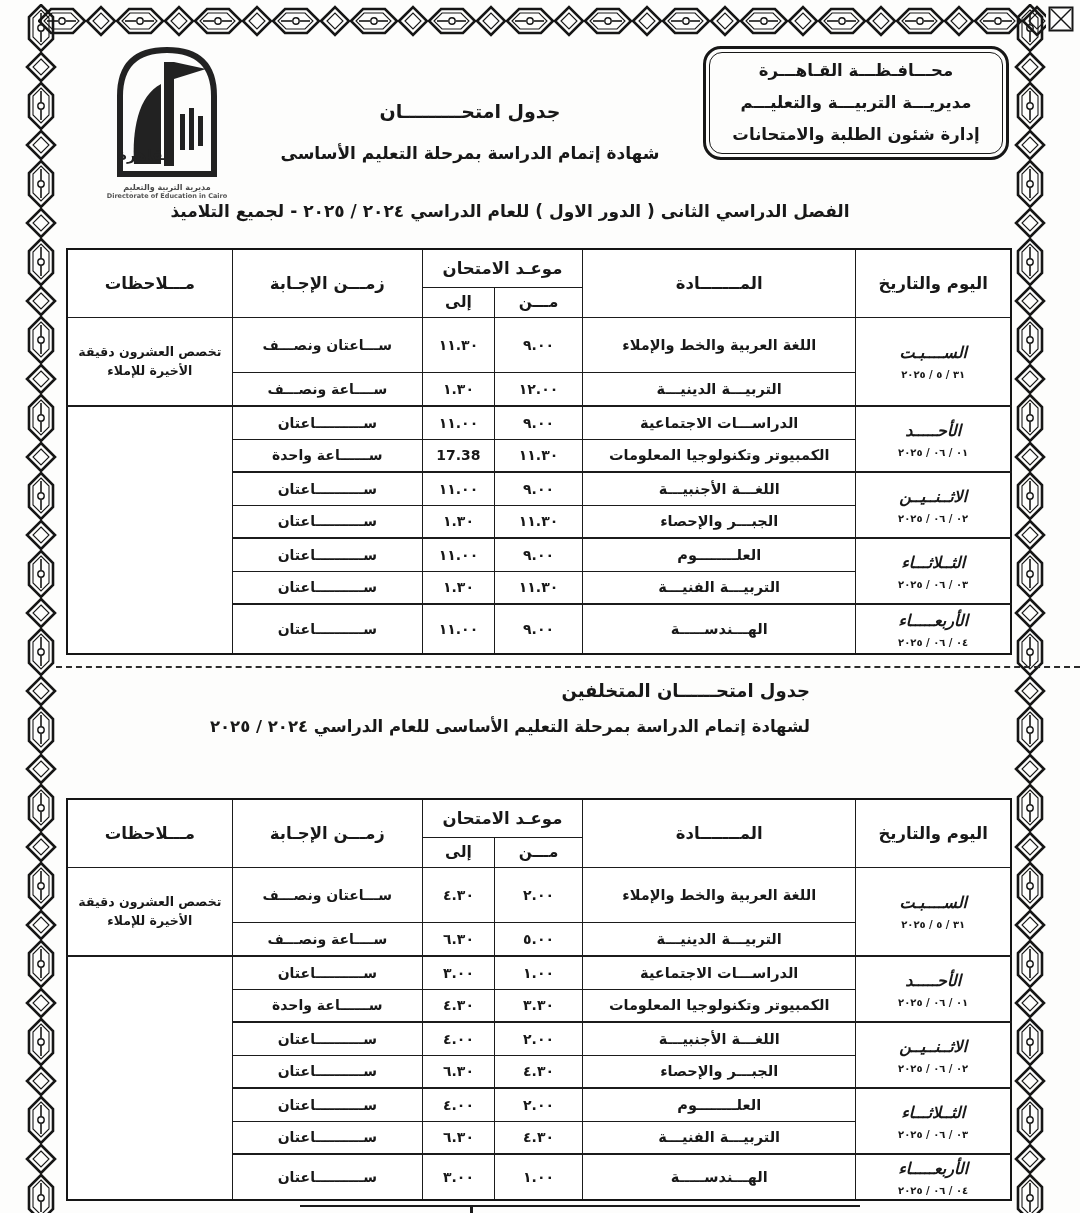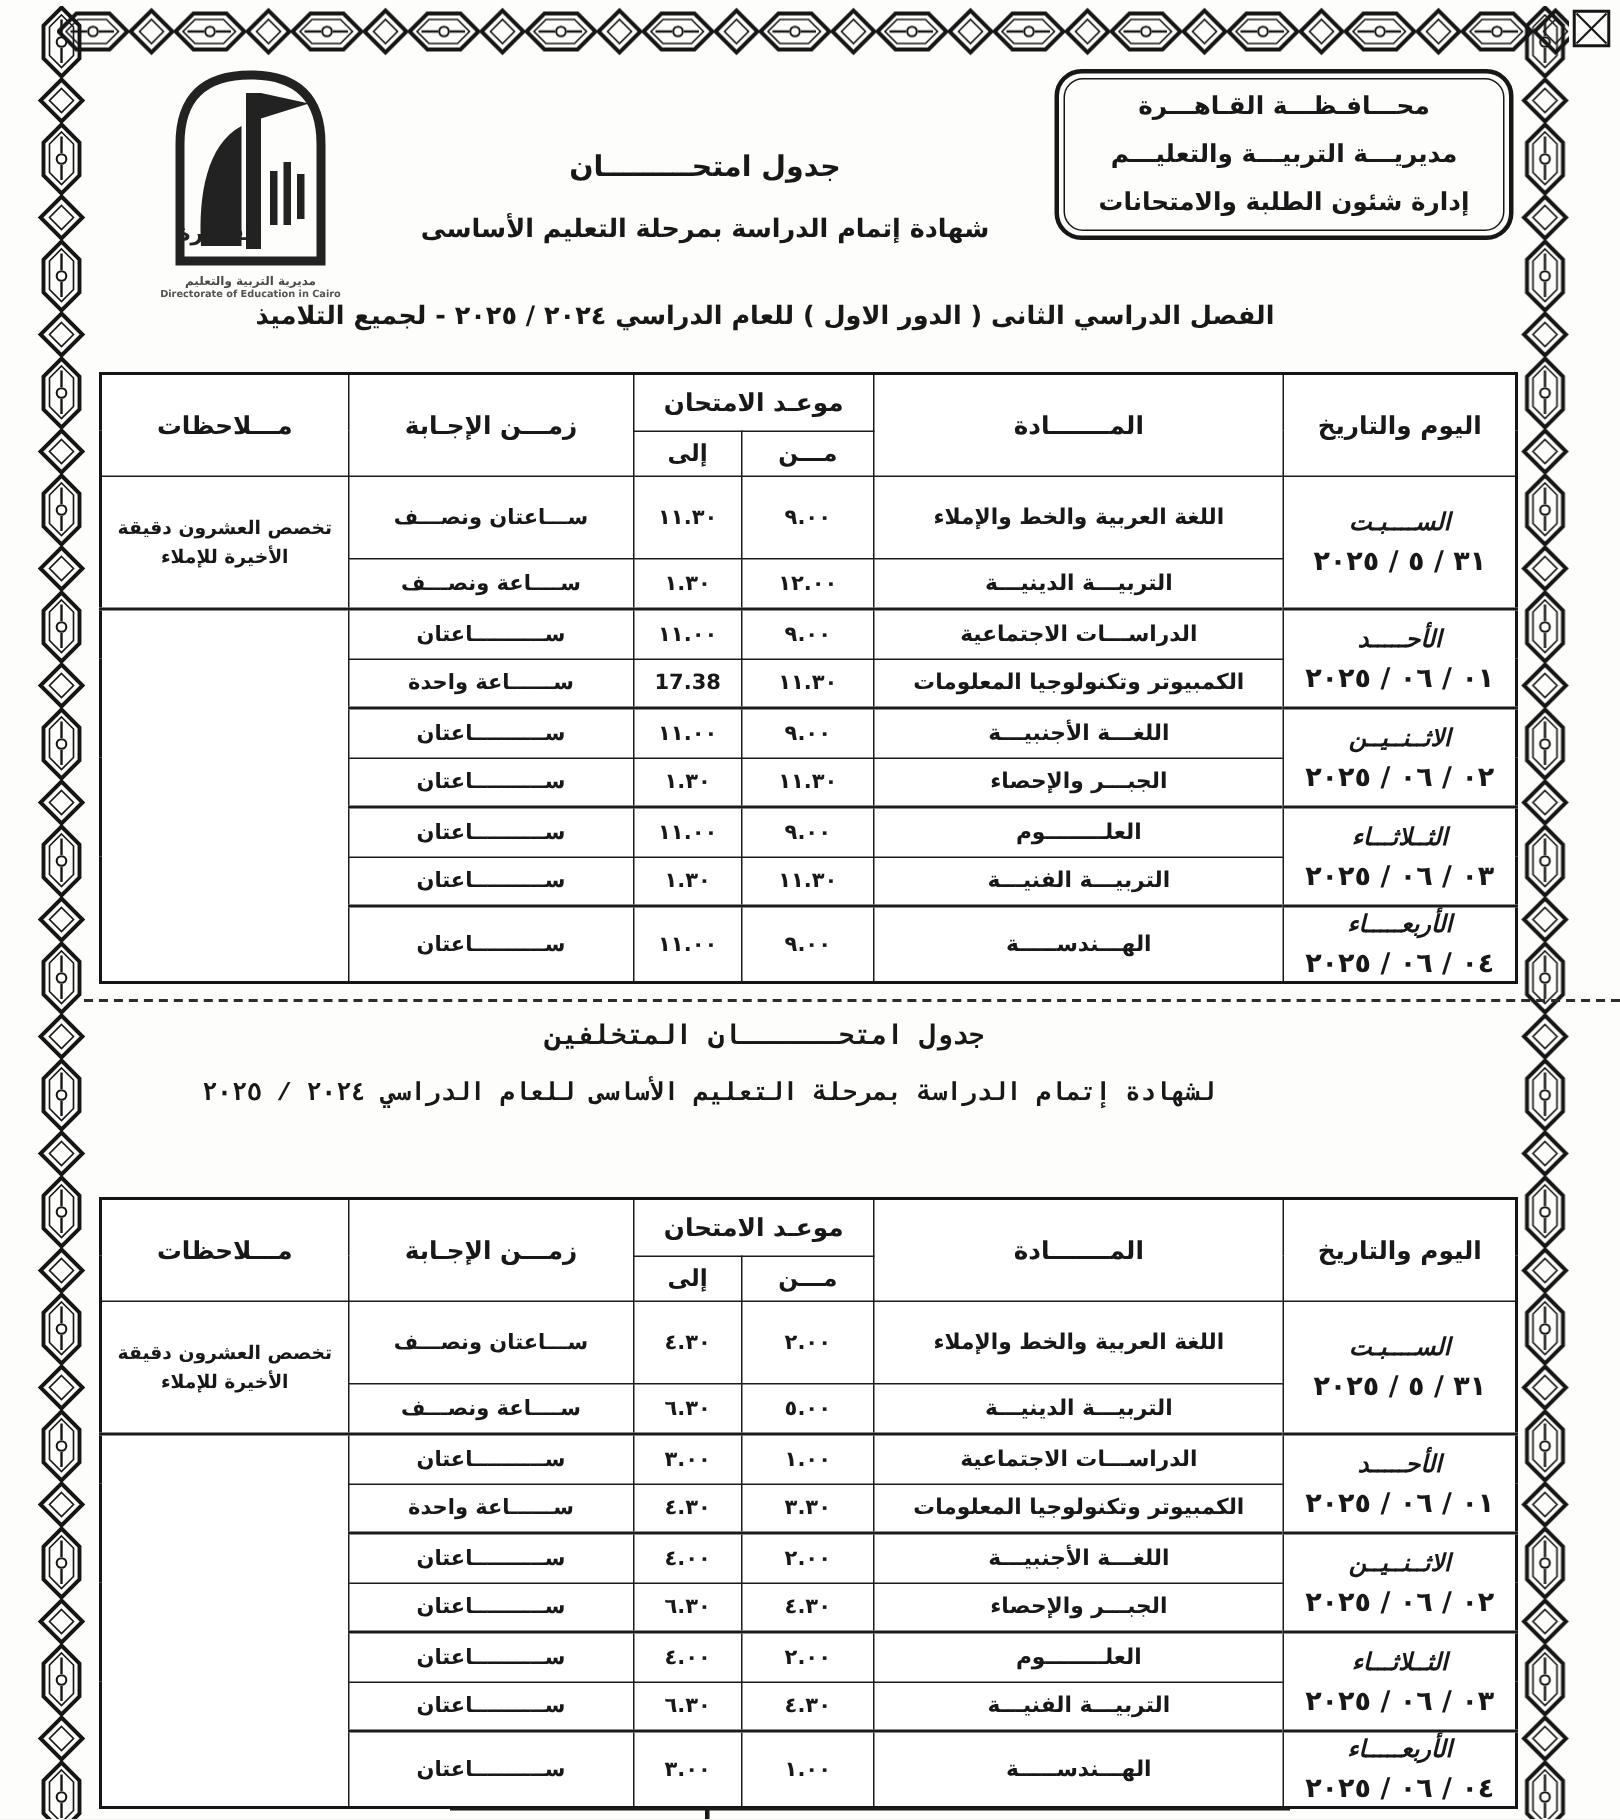--- a/index.html
+++ b/index.html
@@ -27,21 +27,21 @@
     box-sizing:border-box;display:flex;flex-direction:column;justify-content:center;
     text-align:center;
   }
   .org-line{font-size:16.5px;line-height:32px;letter-spacing:.5px;}
   
   .titles1{position:absolute;left:220px;top:100px;width:500px;text-align:center;}
   .title-main{font-size:19px;margin-bottom:21px;}
   .title-sub{font-size:17px;}
   .title-line3{position:absolute;left:150px;top:201px;width:720px;text-align:center;
                font-size:17px;white-space:nowrap;}
-  .titles2{position:absolute;left:210px;top:680px;width:600px;text-align:center;font-family:Liberation Mono, monospace;}
+  .titles2{position:absolute;left:210px;top:680px;width:600px;}
   .titles2 .t2-1{font-size:18px;margin-bottom:13px;}
   .titles2 .t2-2{font-size:16.5px;margin-bottom:15px;}
   .titles2 .t2-3{font-size:16.5px;white-space:nowrap;margin-top:16px;}
   
   .dash-sep{position:absolute;left:56px;top:666px;width:1024px;height:0;
             border-top:2px dashed #2c2c2c;}
   
   table.exam-table{
     position:absolute;left:66px;width:946px;border-collapse:collapse;table-layout:fixed;
     border:2.5px solid #151515;background:#fff;
@@ -57,21 +57,21 @@
   .exam-table th{font-size:16.5px;}
   .exam-table .th-sub{font-size:15.5px;}
   .exam-table tbody tr{height:33px;}
   .exam-table tbody tr.row-first{height:55px;}
   .exam-table tbody tr.row-second{height:34px;}
   .table1 tbody tr.row-last{height:50px;}
   .table2 tbody tr.row-last{height:46px;}
   .exam-table tbody tr.group-start td{border-top-width:2.5px;}
   .day-cell{padding:2px 2px;}
   .day-name{font-size:16px;letter-spacing:.5px;font-style:italic;}
-  .day-date{font-size:18px;margin-top:7px;}
+  .day-date{font-size:10px;margin-top:7px;}
   .subject-cell{font-size:14.5px;}
   .time-from-cell,.time-to-cell{font-size:14px;}
   .duration-cell{font-size:14px;}
   .notes-cell{font-size:12.5px;vertical-align:top;padding-top:6px;line-height:1.55;}
   
   .bottom-fragment{position:absolute;left:300px;top:1205px;width:560px;height:0;
                    border-top:2.5px solid #1a1a1a;}
   .bottom-fragment-tick{position:absolute;left:470px;top:1205px;width:2.5px;height:8px;
                         background:#1a1a1a;}
 </style>

